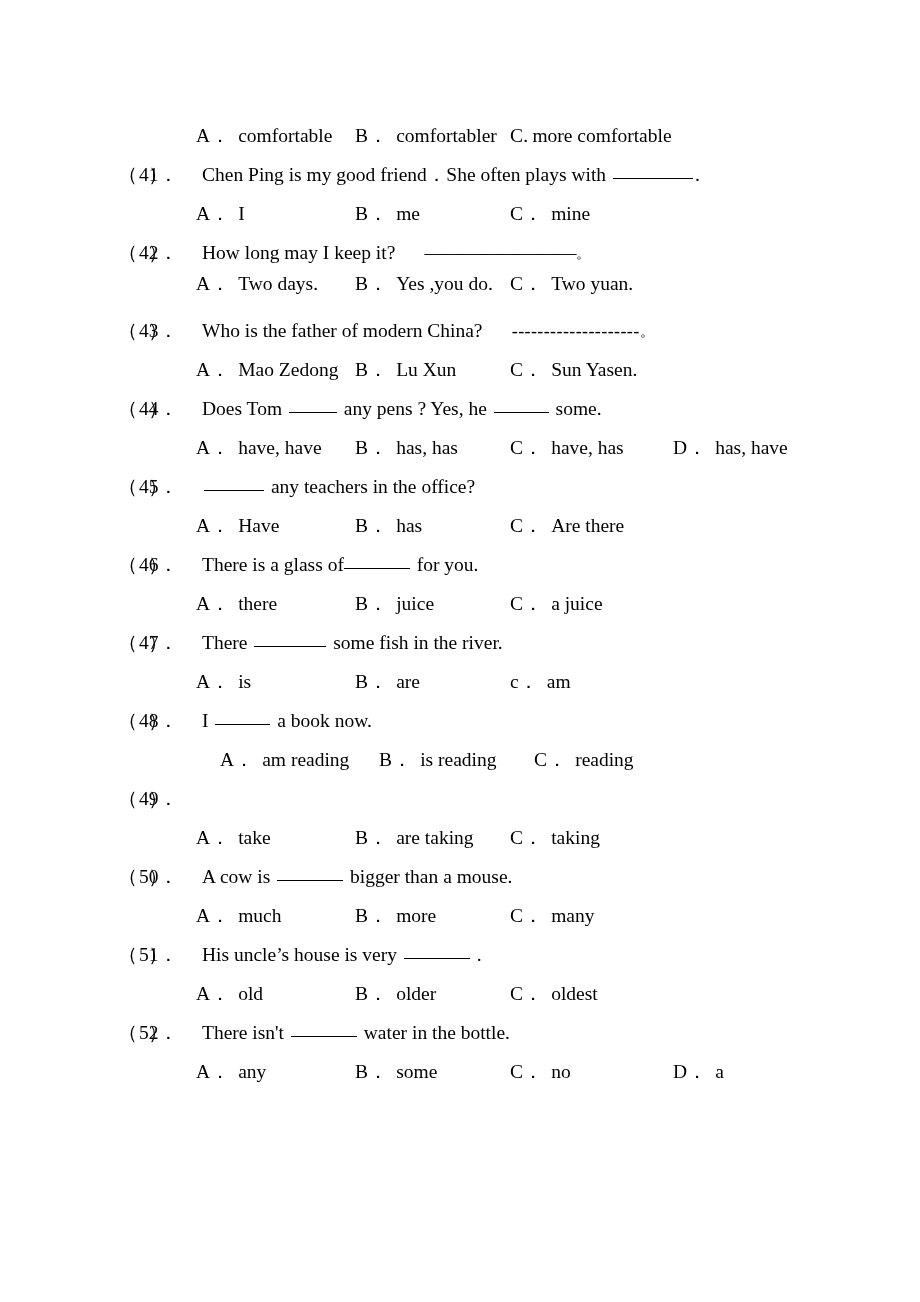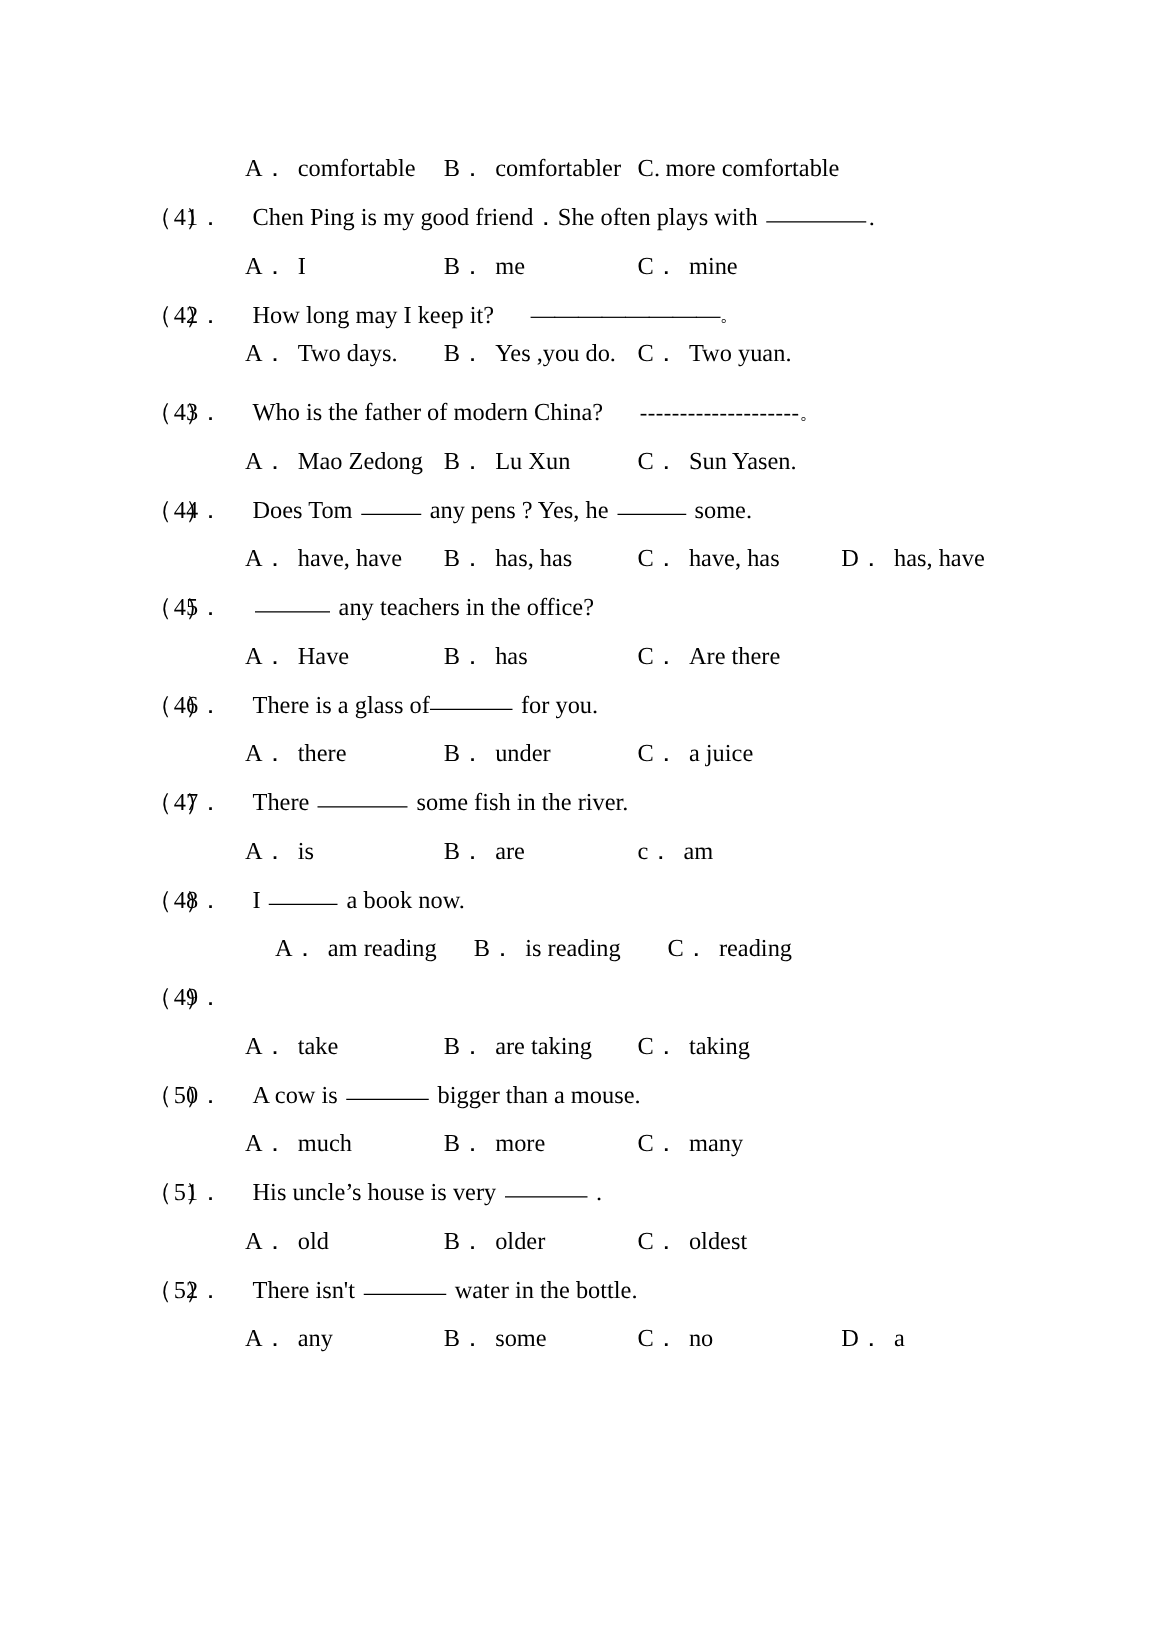--- a/index.html
+++ b/index.html
@@ -155,21 +155,21 @@
       <span class="opt opt-b"><span class="olabel">B．</span><span>has</span></span>
       <span class="opt opt-c"><span class="olabel">C．</span><span>Are there</span></span>
     </div>
     <div class="row" style="top: 545px;">
       <span class="q-mark">（ ）</span>
       <span class="q-num">46．</span>
       <span class="q-text">There is a glass of<span class="blank w66 snug"></span> for you.</span>
     </div>
     <div class="row" style="top: 584px;">
       <span class="opt opt-a"><span class="olabel">A．</span><span>there</span></span>
-      <span class="opt opt-b"><span class="olabel">B．</span><span>under</span></span>
+      <span class="opt opt-b"><span class="olabel">B．</span><span>juice</span></span>
       <span class="opt opt-c"><span class="olabel">C．</span><span>a juice</span></span>
     </div>
     <div class="row" style="top: 623px;">
       <span class="q-mark">（ ）</span>
       <span class="q-num">47．</span>
       <span class="q-text">There <span class="blank w72"></span> some fish in the river.</span>
     </div>
     <div class="row" style="top: 662px;">
       <span class="opt opt-a"><span class="olabel">A．</span><span>is</span></span>
       <span class="opt opt-b"><span class="olabel">B．</span><span>are</span></span>

